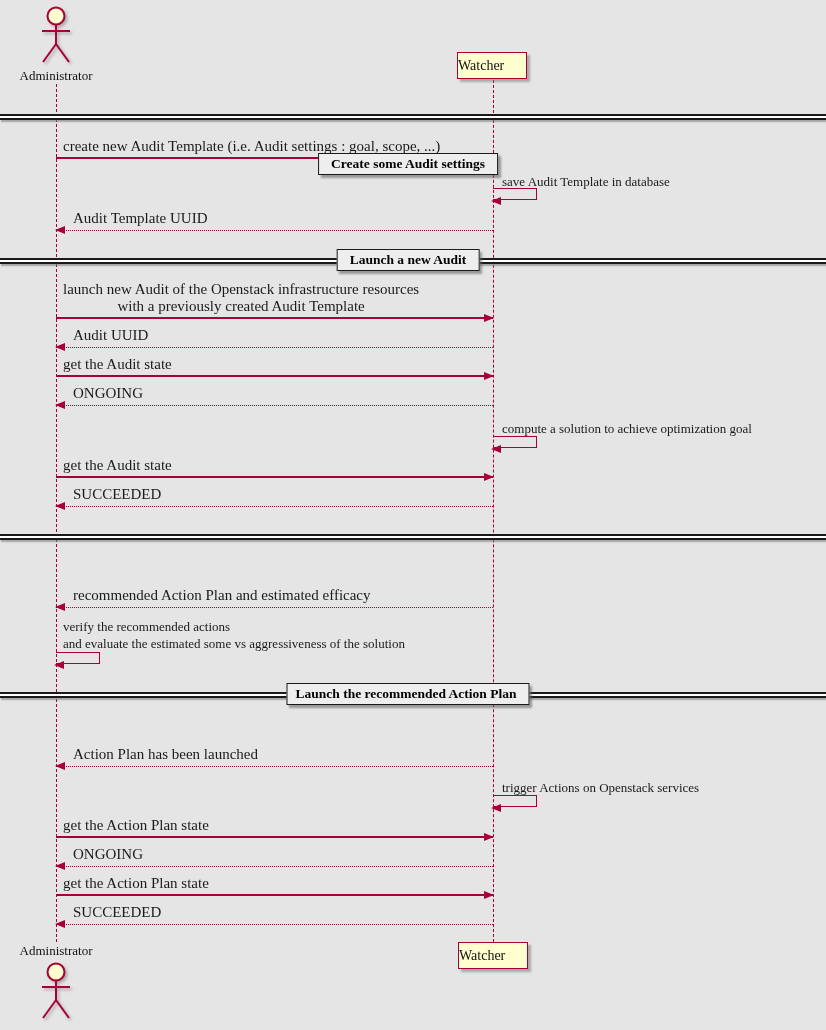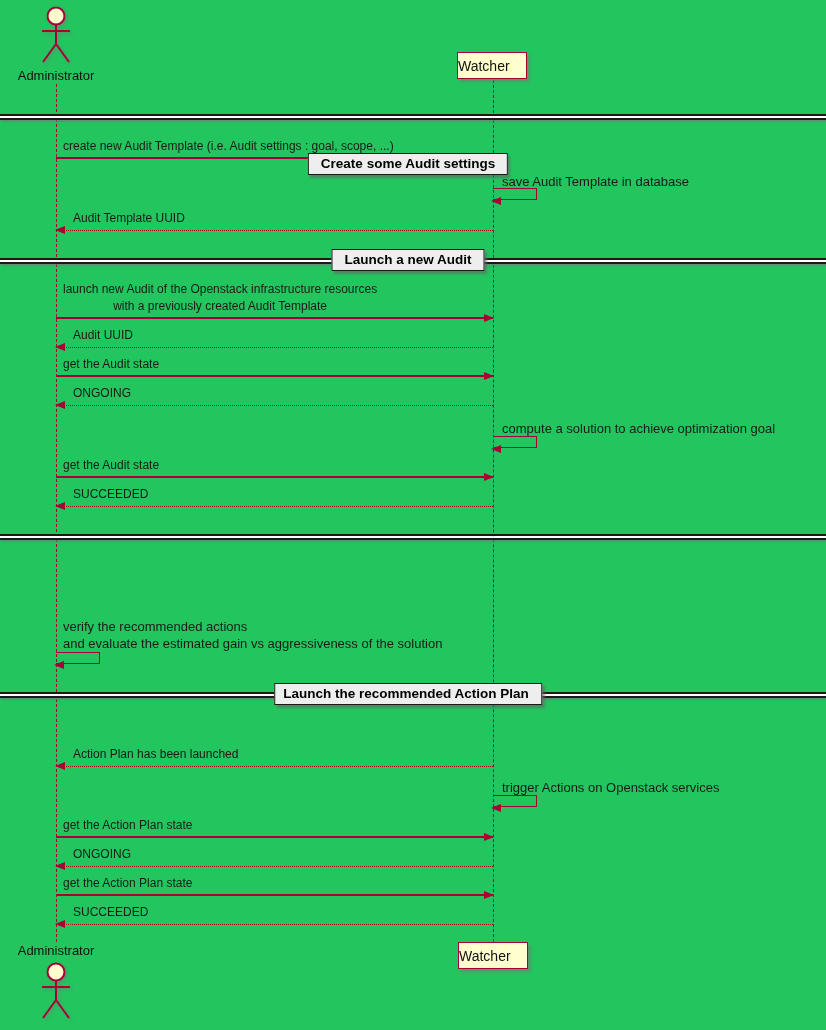--- a/index.html
+++ b/index.html
@@ -1,18 +1,18 @@
 <!DOCTYPE html>
 <html><head>
 <meta charset="utf-8">
 <style>
   html,body{margin:0;padding:0;background:#ffffff;}
   #canvas{
-    position:relative;width:826px;height:1030px;background:#22c55e;overflow:hidden;
-    font-family:Liberation Sans, sans-serif;color:#161616;
+    position:relative;width:826px;height:1030px;background:#e5e5e5;overflow:hidden;
+    font-family:Liberation Serif, serif;color:#161616;
   }
   
   .lifeline{position:absolute;width:0;border-left:1px dashed #A80036;z-index:1;}
   
   .actor-svg{position:absolute;z-index:2;filter:drop-shadow(2px 2px 1.5px rgba(120,120,120,.55));}
   .actor-label{position:absolute;transform:translateX(-50%);font-size:13px;white-space:nowrap;z-index:2;color:#111;}
   
   .pbox{
     position:absolute;background:#FEFECE;border:1.6px solid #A80036;
     box-shadow:3px 3px 2px rgba(120,120,120,.55);
@@ -28,21 +28,21 @@
   .divider-box{
     position:absolute;left:408px;transform:translateX(-50%);
     height:20px;line-height:20px;background:#EEEEEE;border:1.6px solid #1a1a1a;
     box-shadow:2.5px 2.5px 2px rgba(100,100,100,.6);
     font-size:13.5px;font-weight:bold;color:#000;padding:0 12px;white-space:nowrap;z-index:5;
   }
   
   .msg{position:absolute;left:56px;width:437px;height:20px;z-index:3;}
   .msg.two-line{height:34px;text-align:center;}
   .msg-label{
-    position:absolute;bottom:4px;left:7px;font-size:12px;line-height:17px;
+    position:absolute;bottom:4px;left:7px;font-size:15px;line-height:17px;
     white-space:pre;color:#1a1a1a;margin-top:6px;
   }
   .msg.return .msg-label{left:17px;}
   .msg-line{position:absolute;left:0;right:0;bottom:0;}
   .msg.solid .msg-line{height:1.6px;background:#A80036;}
   .msg.dotted .msg-line{height:0;border-top:1.6px dotted #A80036;}
   .arrow{position:absolute;width:0;height:0;border-top:4px solid transparent;border-bottom:4px solid transparent;}
   .msg .arrow.right{right:-1px;bottom:-3px;border-left:10px solid #A80036;}
   .msg .arrow.left{left:-1px;bottom:-3px;border-right:10px solid #A80036;}
   
@@ -135,23 +135,28 @@
 
   <div class="msg dotted return" style="top:487px;">
     <span class="msg-label">SUCCEEDED</span>
     <span class="msg-line"></span>
     <span class="arrow left"></span>
   </div>
 
   <div class="divider-line" style="top:534px;"></div>
 
 
+  <div class="msg dotted return" style="top:588px;">
+    <span class="msg-label">recommended Action Plan and estimated efficacy</span>
+    <span class="msg-line"></span>
+    <span class="arrow left"></span>
+  </div>
 
   <div class="self-label" style="left:63px;top:618px;">verify the recommended actions
-and evaluate the estimated gain vs aggressiveness of the solution</div>
+and evaluate the estimated some vs aggressiveness of the solution</div>
   <div class="self-loop" style="left:56px;top:652px;">
     <span class="arrow left"></span>
   </div>
 
   <div class="divider-line" style="top:692px;"></div>
   <div class="divider-box" style="top:683px;padding-left:8px;">Launch the recommended Action Plan</div>
 
 
   <div class="msg dotted return" style="top:747px;">
     <span class="msg-label">Action Plan has been launched</span>

